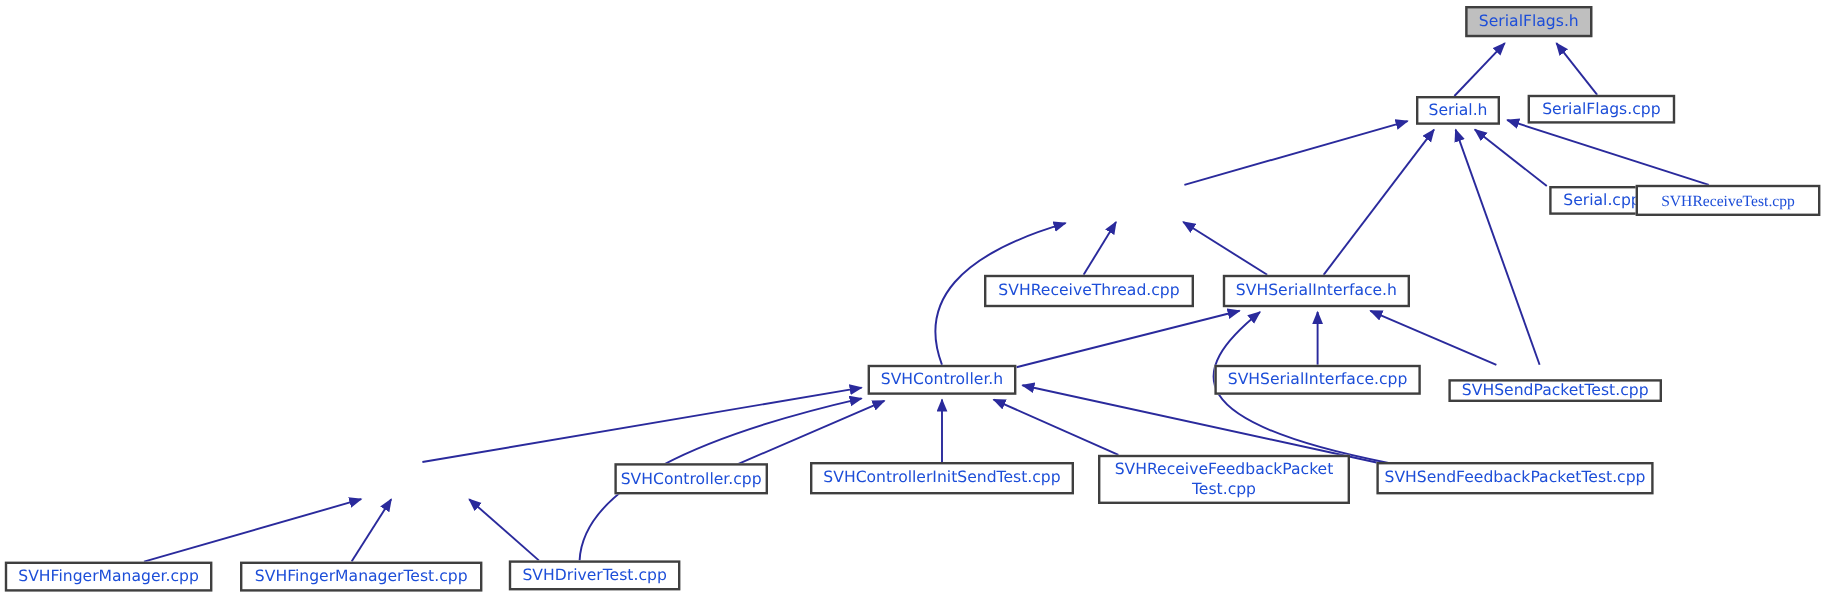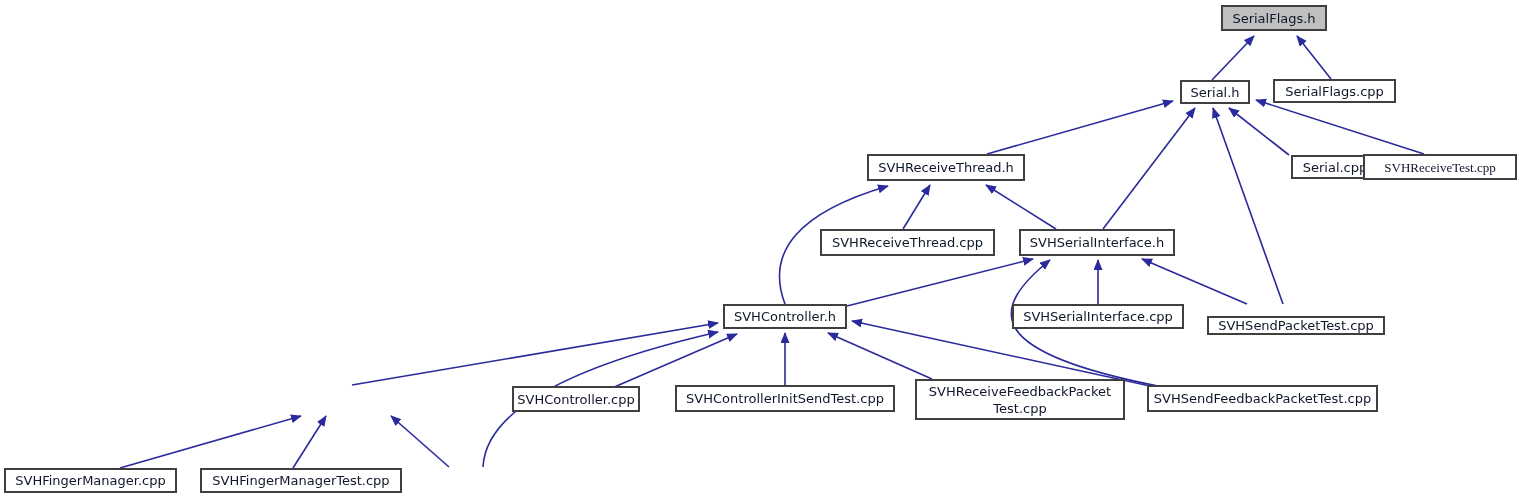--- a/index.html
+++ b/index.html
@@ -27,21 +27,21 @@
     stroke-width: 1.6px;
   }
   .gnode {
     position: absolute;
     box-sizing: border-box;
     display: flex;
     align-items: center;
     justify-content: center;
     border: 2px solid #3f3f3f;
     background: #ffffff;
-    color: #0f172a;
+    color: #1d4ed8;
     font-size: 13px;
     line-height: 17px;
     text-align: center;
     white-space: pre-line;
     cursor: pointer;
     z-index: 2;
   }
   .gnode.shaded {
     background: #bfbfbf;
   }
@@ -78,28 +78,28 @@
         <path class="edge" d="M932,379 L828,333" stroke="#2a2a9c" marker-end="url(#arrowhead)"></path>
         <path class="edge" d="M1150,386 L852,321" stroke="#2a2a9c" marker-end="url(#arrowhead)"></path>
         <path class="edge" d="M120,468 L301,416" stroke="#2a2a9c" marker-end="url(#arrowhead)"></path>
         <path class="edge" d="M293,468 L326,416" stroke="#2a2a9c" marker-end="url(#arrowhead)"></path>
         <path class="edge" d="M449,467 L391,416" stroke="#2a2a9c" marker-end="url(#arrowhead)"></path>
       </g>
   </svg>
 <div class="gnode shaded" style="left: 1221px; top: 5px; width: 106px; height: 26px;">SerialFlags.h</div>
     <div class="gnode" style="left: 1180px; top: 80px; width: 70px; height: 24px;">Serial.h</div>
     <div class="gnode" style="left: 1273px; top: 79px; width: 123px; height: 24px;">SerialFlags.cpp</div>
-    <div class="gnode" style="left: 867px; top: 154px; width: 158px; height: 27px;">SVHReceiveThread.h</div>
     <div class="gnode" style="left: 1291px; top: 155px; width: 88px; height: 24px;">Serial.cpp</div>
     <div class="gnode" style="left: 1363px; top: 154px; width: 154px; height: 26px; font-family: Liberation Serif, serif;">SVHReceiveTest.cpp</div>
     <div class="gnode" style="left: 1019px; top: 229px; width: 156px; height: 27px;">SVHSerialInterface.h</div>
     <div class="gnode" style="left: 820px; top: 229px; width: 175px; height: 27px;">SVHReceiveThread.cpp</div>
     <div class="gnode" style="left: 723px; top: 304px; width: 124px; height: 25px;">SVHController.h</div>
     <div class="gnode" style="left: 1012px; top: 304px; width: 172px; height: 25px;">SVHSerialInterface.cpp</div>
     <div class="gnode" style="left: 1207px; top: 316px; width: 178px; height: 19px;">SVHSendPacketTest.cpp</div>
     <div class="gnode" style="left: 512px; top: 386px; width: 128px; height: 26px;">SVHController.cpp</div>
     <div class="gnode" style="left: 675px; top: 385px; width: 220px; height: 27px;">SVHControllerInitSendTest.cpp</div>
     <div class="gnode" style="left: 915px; top: 379px; width: 210px; height: 41px;">SVHReceiveFeedbackPacket
 Test.cpp</div>
     <div class="gnode" style="left: 1147px; top: 385px; width: 231px; height: 27px;">SVHSendFeedbackPacketTest.cpp</div>
     <div class="gnode" style="left: 4px; top: 468px; width: 173px; height: 25px;">SVHFingerManager.cpp</div>
     <div class="gnode" style="left: 200px; top: 468px; width: 202px; height: 25px;">SVHFingerManagerTest.cpp</div>
+    <div class="gnode" style="left: 424px; top: 467px; width: 143px; height: 25px;">SVHDriverTest.cpp</div>
   </div>
 
 </body></html>

